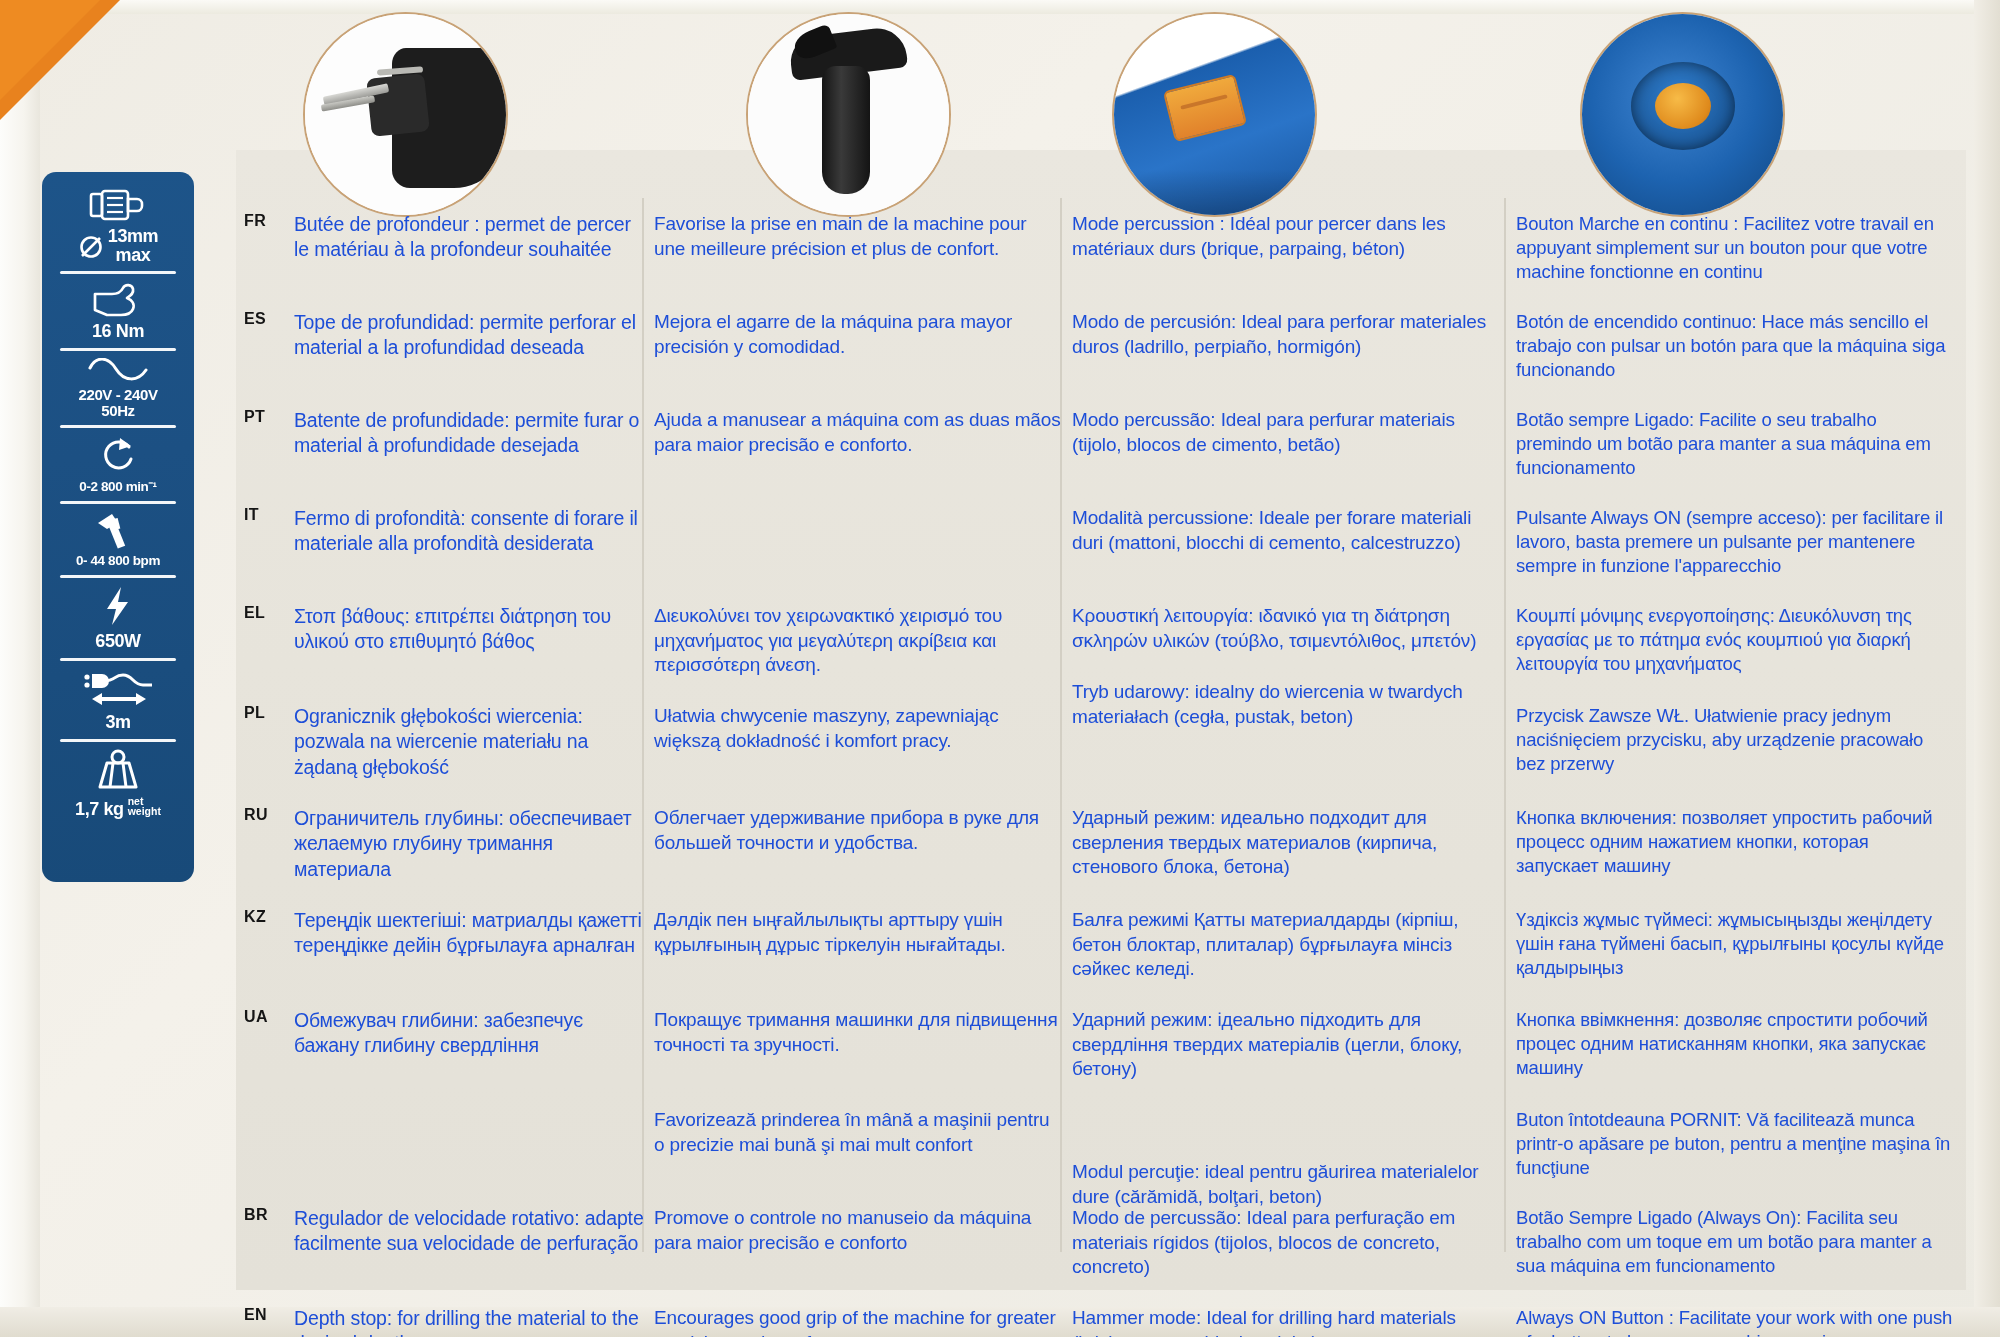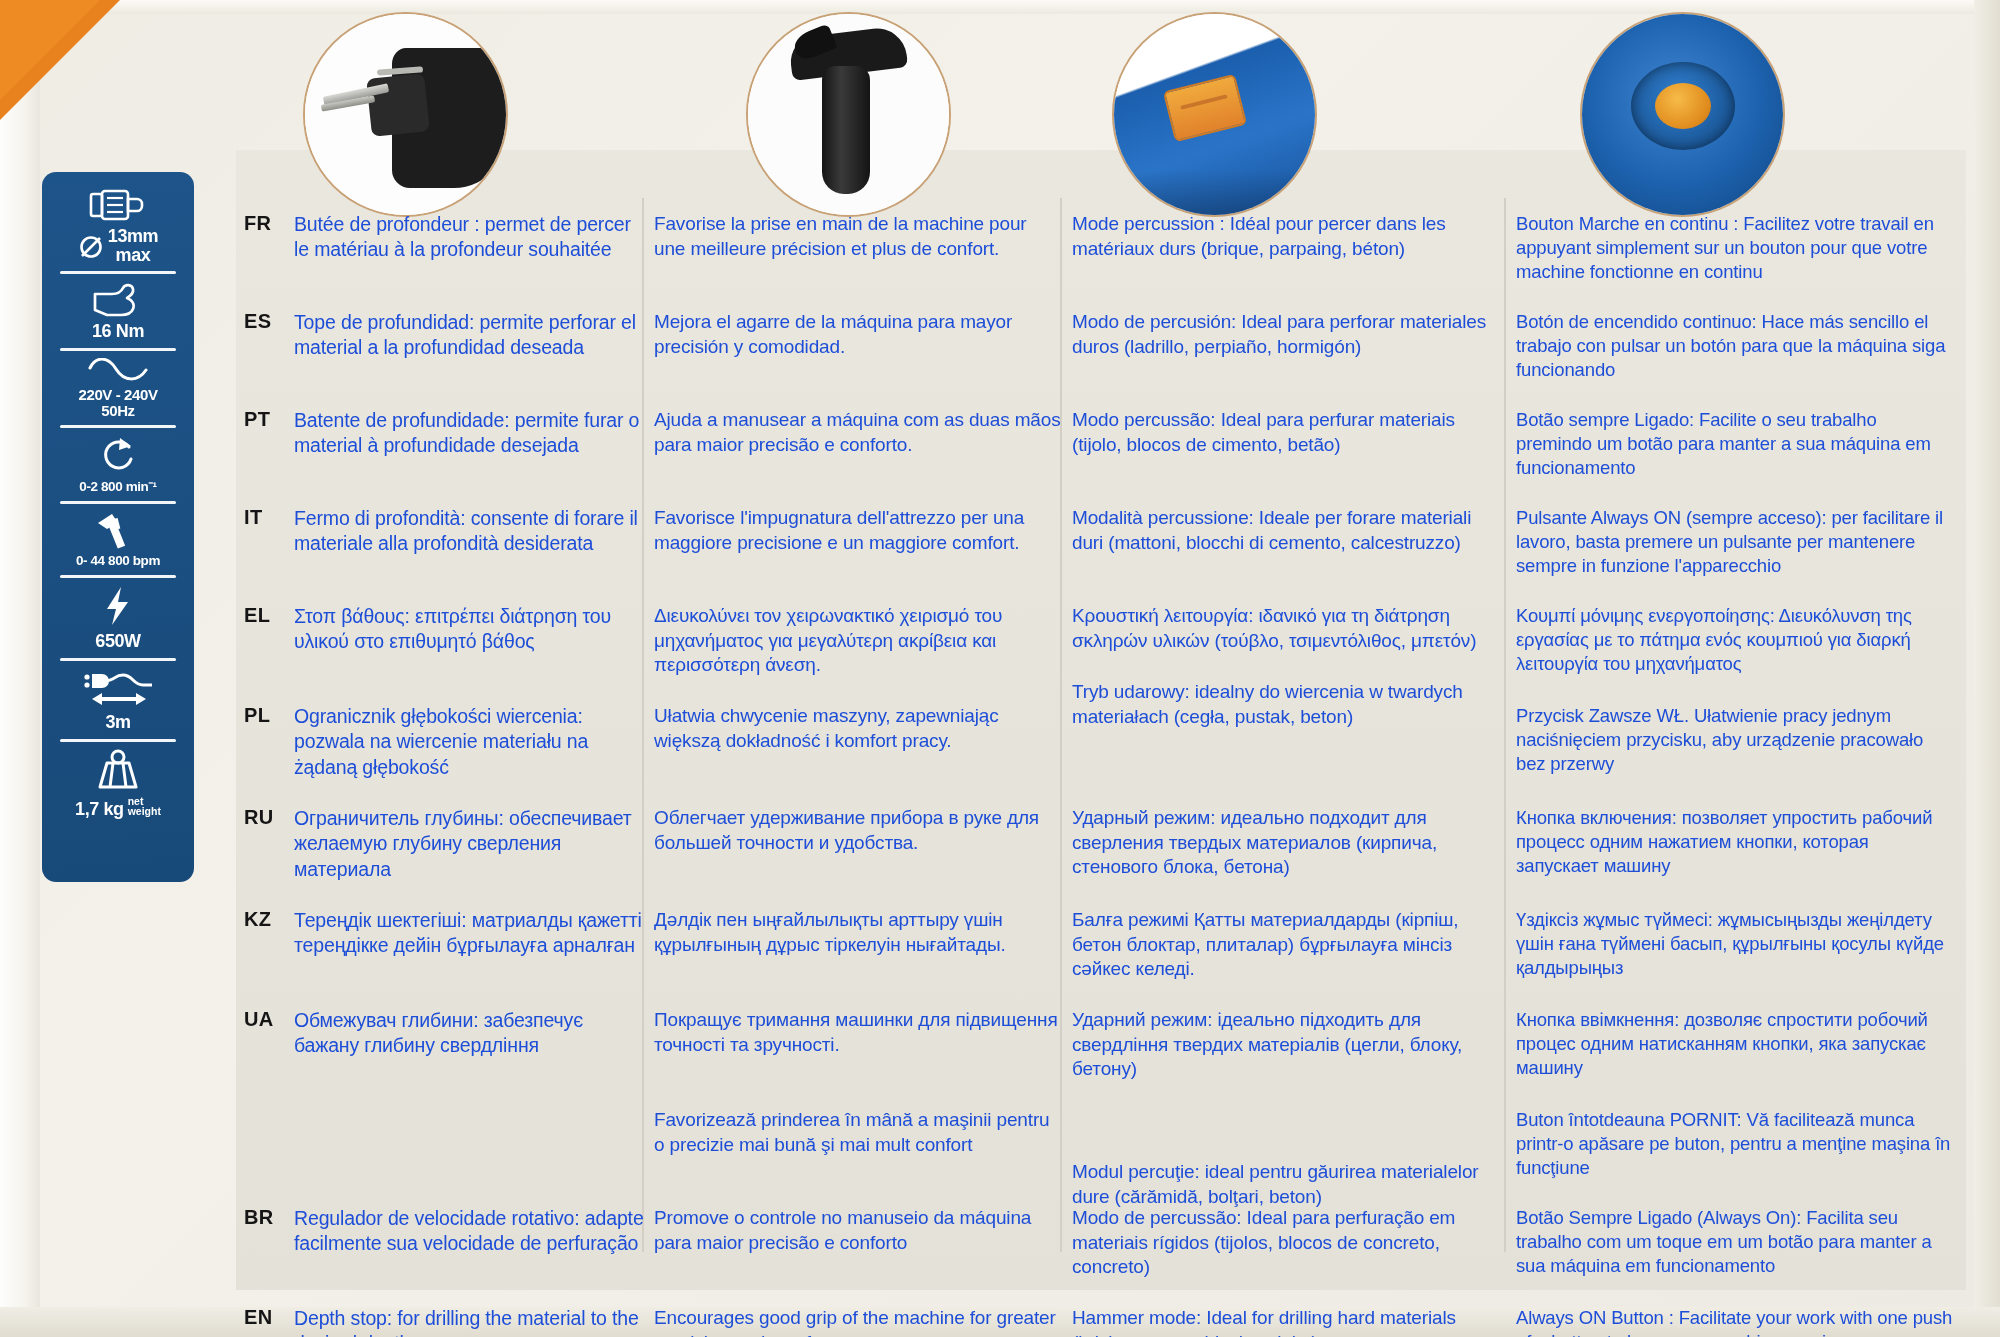--- a/index.html
+++ b/index.html
@@ -231,21 +231,21 @@
 
   .row {
     display: flex;
     position: absolute;
     left: 0; right: 10px;
   }
   .lang-code {
     width: 58px;
     flex: 0 0 58px;
     font-weight: 800;
-    font-size: 20px;
+    font-size: 16px;
     letter-spacing: .4px;
     color: #151515;
     padding-left: 8px;
   }
   .lang-text {
     flex: 1;
     font-size: 19.5px;
     line-height: 1.30;
     color: #1d4ed8;
     letter-spacing: -0.15px;
@@ -456,21 +456,21 @@
         <div class="row" style="top: 392px;">
           <div class="lang-code">EL</div>
           <div class="lang-text">Στοπ βάθους: επιτρέπει διάτρηση του υλικού στο επιθυμητό βάθος</div>
         </div>
         <div class="row" style="top: 492px;">
           <div class="lang-code">PL</div>
           <div class="lang-text">Ogranicznik głębokości wiercenia: pozwala na wiercenie materiału na żądaną głębokość</div>
         </div>
         <div class="row" style="top: 594px;">
           <div class="lang-code">RU</div>
-          <div class="lang-text">Ограничитель глубины: обеспечивает желаемую глубину сверления материала</div>
+          <div class="lang-text">Ограничитель глубины: обеспечивает желаемую глубину тримання материала</div>
         </div>
         <div class="row" style="top: 696px;">
           <div class="lang-code">KZ</div>
           <div class="lang-text">Тереңдік шектегіші: матриалды қажетті тереңдікке дейін бұрғылауға арналған</div>
         </div>
         <div class="row" style="top: 796px;">
           <div class="lang-code">UA</div>
           <div class="lang-text">Обмежувач глибини: забезпечує бажану глибину свердління</div>
         </div>
         <div class="row" style="top: 994px;">
@@ -486,23 +486,20 @@
       <div class="col-divider"></div>
     <div class="row" style="top: 0px;">
           <div class="lang-text">Favorise la prise en main de la machine pour une meilleure précision et plus de confort.</div>
         </div>
         <div class="row" style="top: 98px;">
           <div class="lang-text">Mejora el agarre de la máquina para mayor precisión y comodidad.</div>
         </div>
         <div class="row" style="top: 196px;">
           <div class="lang-text">Ajuda a manusear a máquina com as duas mãos para maior precisão e conforto.</div>
         </div>
-        <div class="row" style="top: 294px;">
-          <div class="lang-text">Favorisce l'impugnatura dell'attrezzo per una maggiore precisione e un maggiore comfort.</div>
-        </div>
         <div class="row" style="top: 392px;">
           <div class="lang-text">Διευκολύνει τον χειρωνακτικό χειρισμό του μηχανήματος για μεγαλύτερη ακρίβεια και περισσότερη άνεση.</div>
         </div>
         <div class="row" style="top: 492px;">
           <div class="lang-text">Ułatwia chwycenie maszyny, zapewniając większą dokładność i komfort pracy.</div>
         </div>
         <div class="row" style="top: 594px;">
           <div class="lang-text">Облегчает удерживание прибора в руке для большей точности и удобства.</div>
         </div>
         <div class="row" style="top: 696px;">

